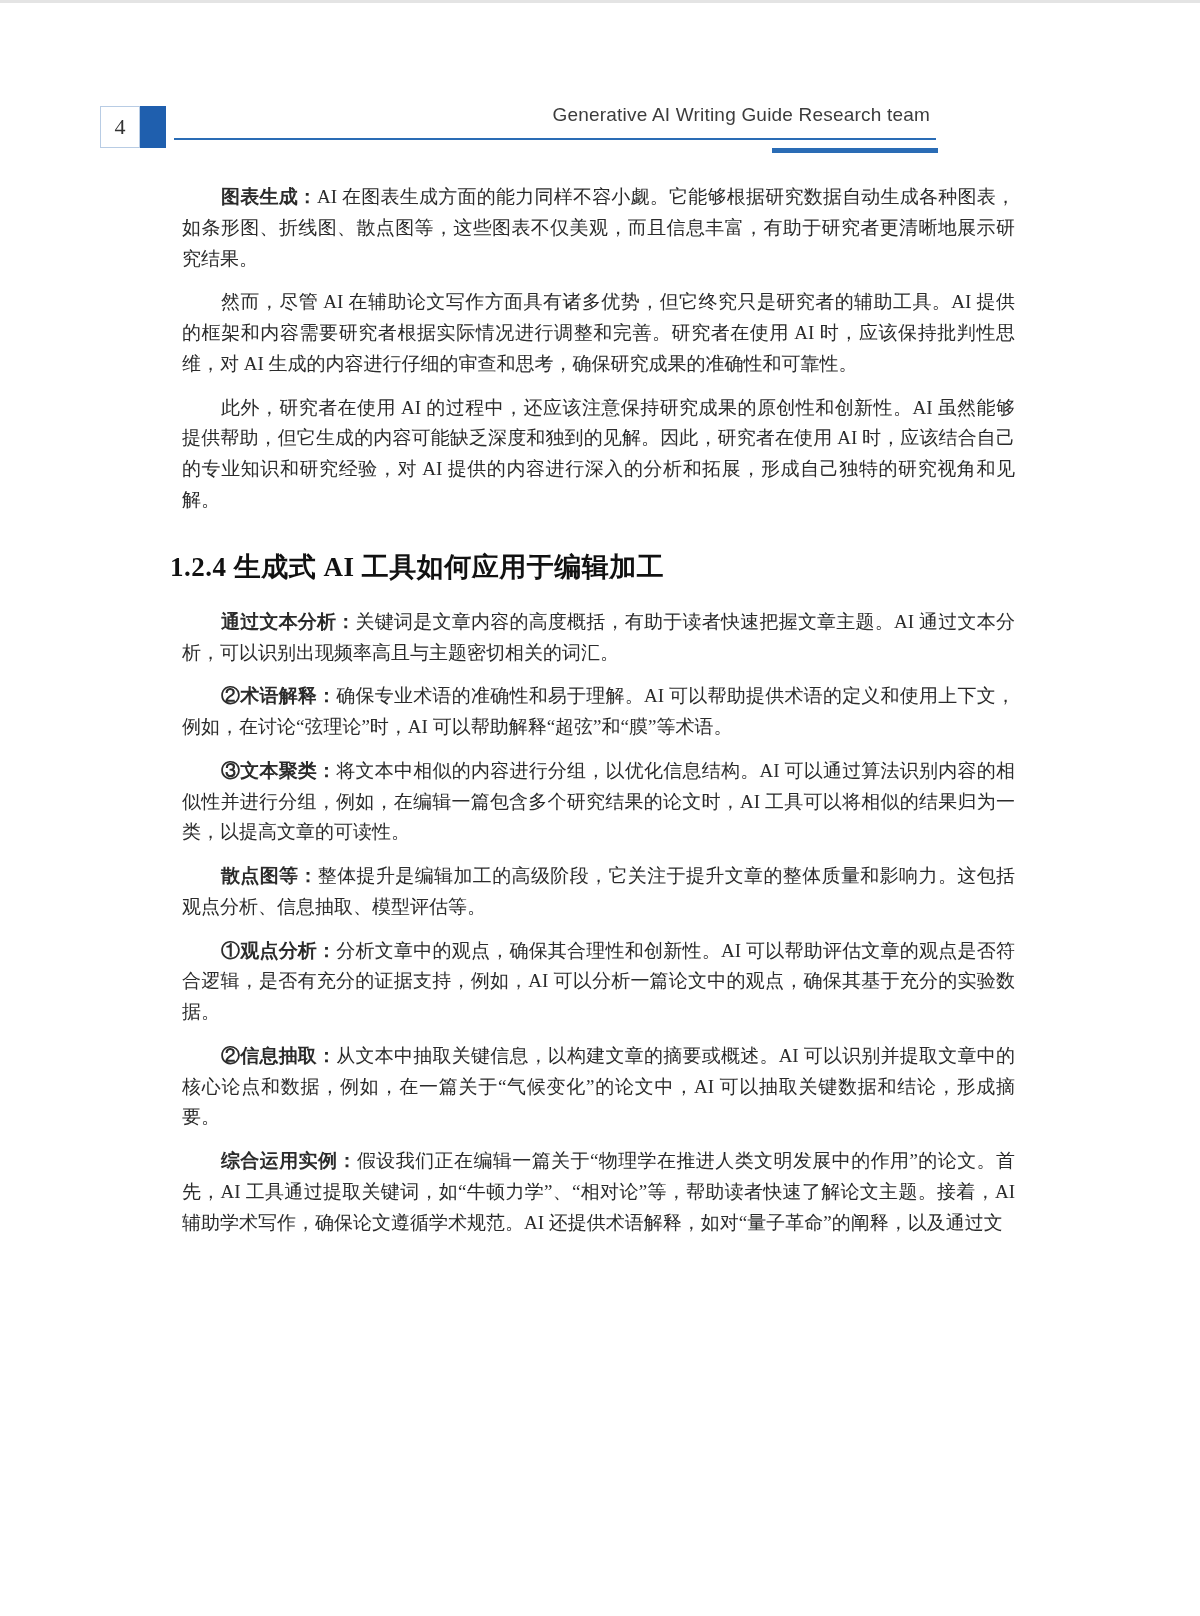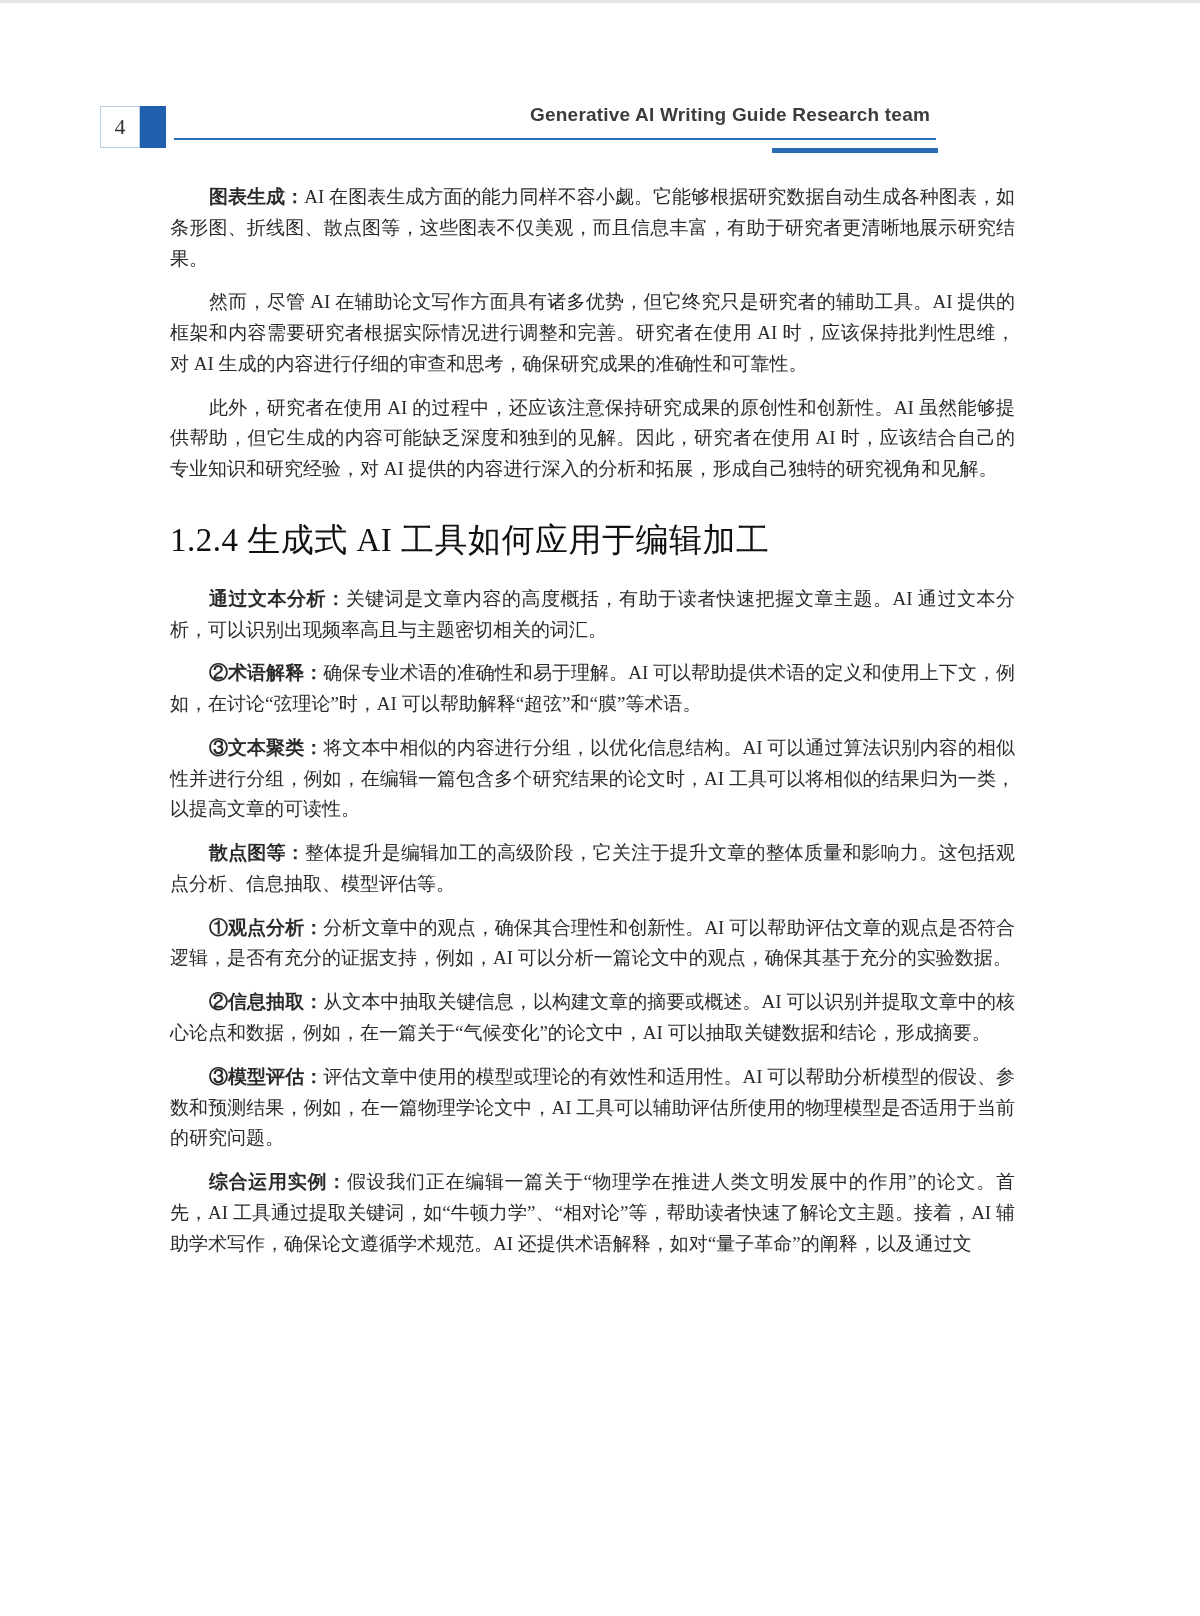--- a/index.html
+++ b/index.html
@@ -46,21 +46,21 @@
     width: 26px;
     background: #1f5fae;
   }
   .header-title {
     position: absolute;
     top: 104px;
     left: 170px;
     width: 760px;
     text-align: right;
     font-family: "Liberation Sans", "DejaVu Sans", sans-serif;
-    font-weight: bold;
+    font-weight: normal;
     font-size: 19px;
     color: #3c3c3c;
     letter-spacing: 0.2px;
   }
   .rule-thin {
     position: absolute;
     top: 138px;
     left: 174px;
     width: 762px;
     height: 2px;
@@ -78,29 +78,29 @@
   .doc-body {
     position: absolute;
     left: 170px;
     top: 182px;
     width: 845px;
     font-size: 19px;
     line-height: 1.62;
     text-align: justify;
   }
   .para {
-    margin: 0 0 13px 0;
+    margin: 0 0 13px 12px;
     text-indent: 2.05em;
   }
   .para b {
     font-weight: bold;
   }
   .section-heading {
-    font-size: 33px;
-    font-weight: normal;
+    font-size: 27px;
+    font-weight: bold;
     color: #111111;
     margin: 34px 0 22px 0;
     text-indent: 0;
     line-height: 1.3;
     letter-spacing: 0.5px;
   }
 </style>
 </head>
 <body>
 
@@ -134,18 +134,17 @@
     <p class="para"><b>②术语解释：</b><span>确保专业术语的准确性和易于理解。AI 可以帮助提供术语的定义和使用上下文，例如，在讨论“弦理论”时，AI 可以帮助解释“超弦”和“膜”等术语。</span></p>
 
     <p class="para"><b>③文本聚类：</b><span>将文本中相似的内容进行分组，以优化信息结构。AI 可以通过算法识别内容的相似性并进行分组，例如，在编辑一篇包含多个研究结果的论文时，AI 工具可以将相似的结果归为一类，以提高文章的可读性。</span></p>
 
     <p class="para"><b>散点图等：</b><span>整体提升是编辑加工的高级阶段，它关注于提升文章的整体质量和影响力。这包括观点分析、信息抽取、模型评估等。</span></p>
 
     <p class="para"><b>①观点分析：</b><span>分析文章中的观点，确保其合理性和创新性。AI 可以帮助评估文章的观点是否符合逻辑，是否有充分的证据支持，例如，AI 可以分析一篇论文中的观点，确保其基于充分的实验数据。</span></p>
 
     <p class="para"><b>②信息抽取：</b><span>从文本中抽取关键信息，以构建文章的摘要或概述。AI 可以识别并提取文章中的核心论点和数据，例如，在一篇关于“气候变化”的论文中，AI 可以抽取关键数据和结论，形成摘要。</span></p>
 
-    <p class="para"><b>③模型评估：</b><span>评估文章中使用的模型或理论的有效性和适用性。AI 可以帮助分析模型的假设、参数和预测结果，例如，在一篇物理学论文中，AI 工具可以辅助评估所使用的物理模型是否适用于当前的研究问题。</span></p>
 
     <p class="para"><b>综合运用实例：</b><span>假设我们正在编辑一篇关于“物理学在推进人类文明发展中的作用”的论文。首先，AI 工具通过提取关键词，如“牛顿力学”、“相对论”等，帮助读者快速了解论文主题。接着，AI 辅助学术写作，确保论文遵循学术规范。AI 还提供术语解释，如对“量子革命”的阐释，以及通过文</span></p>
 
   </main>
 </div>
 
 </body></html>

